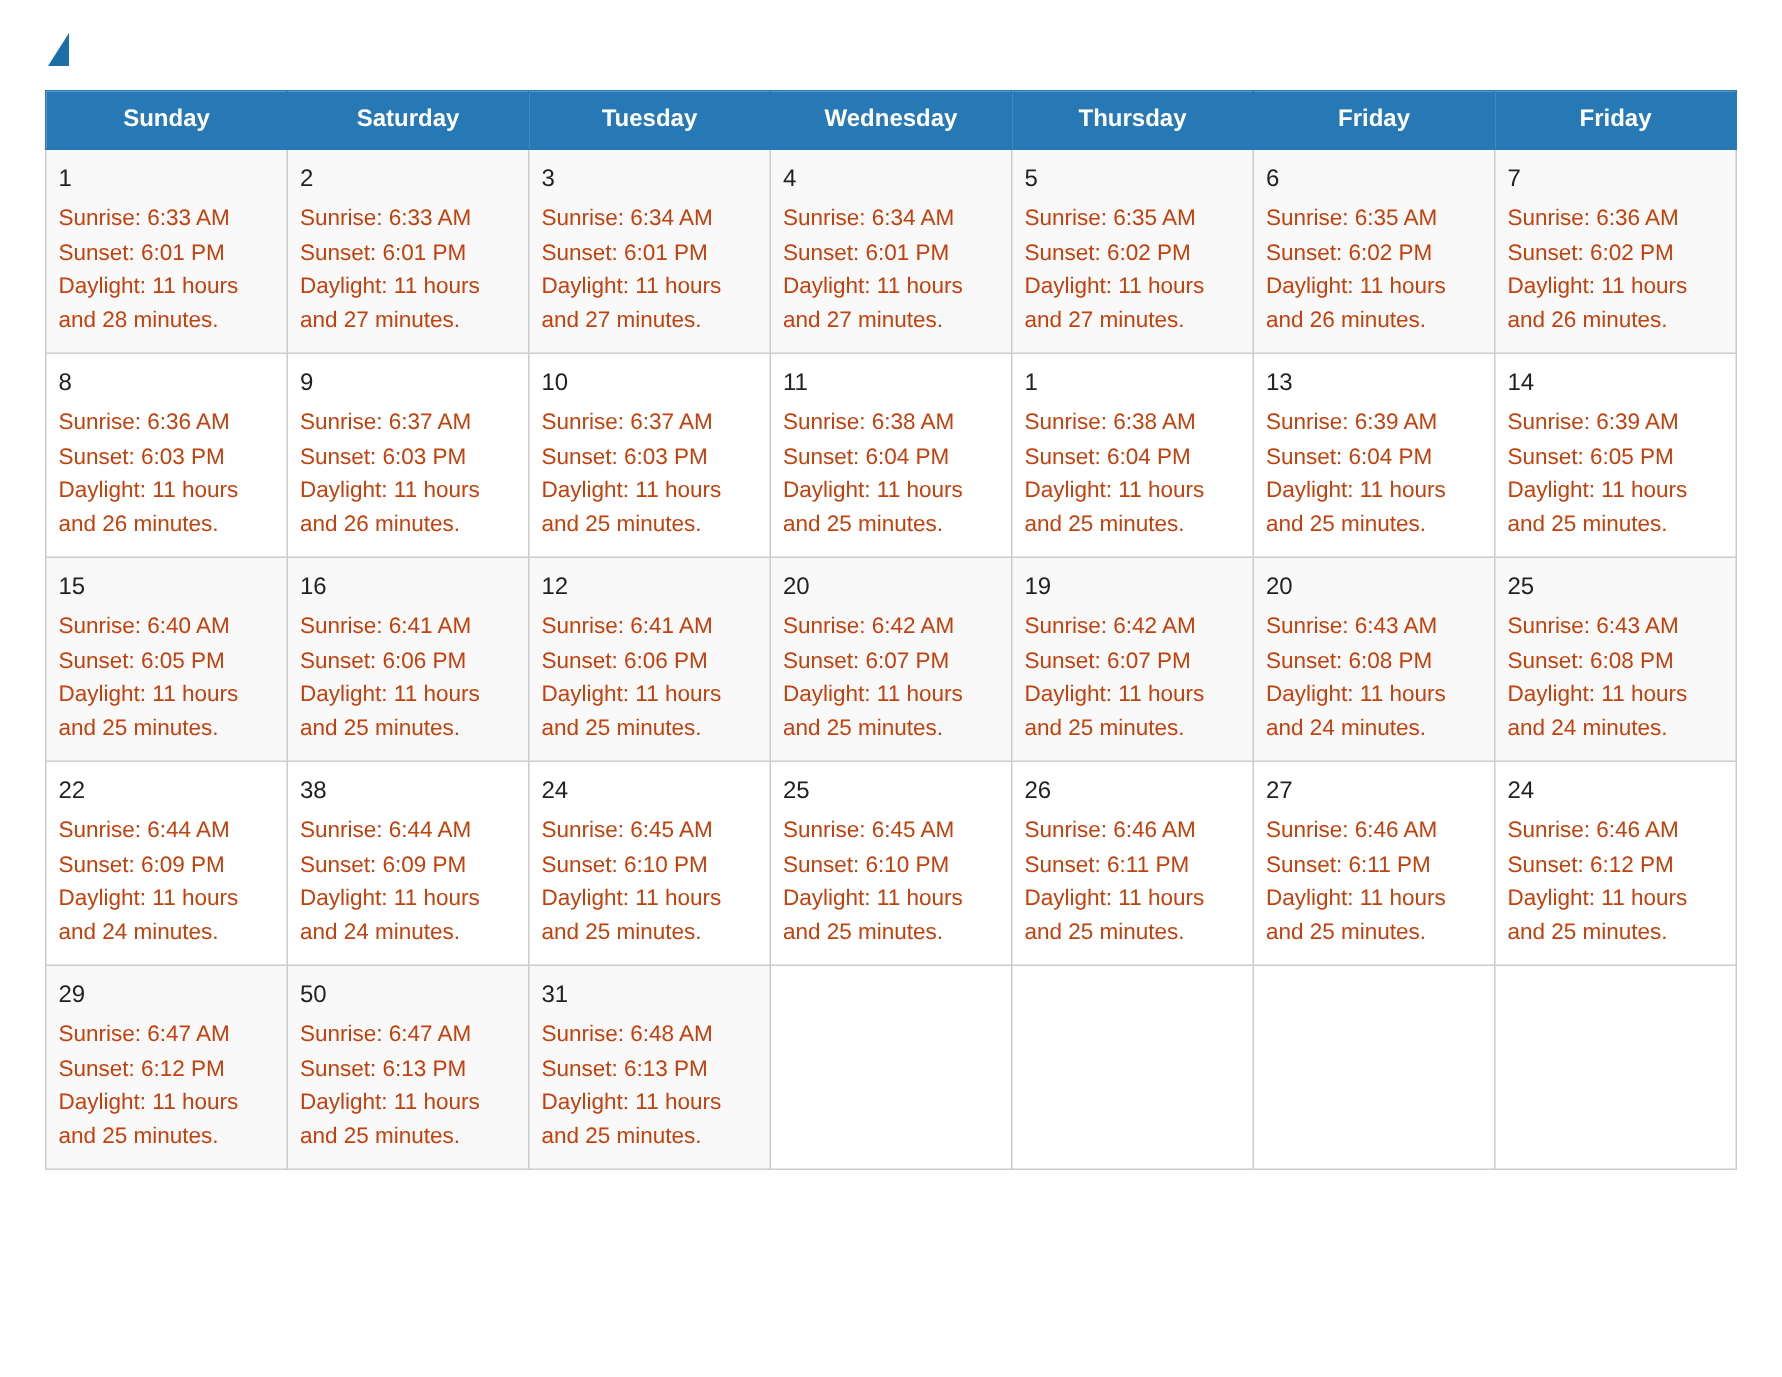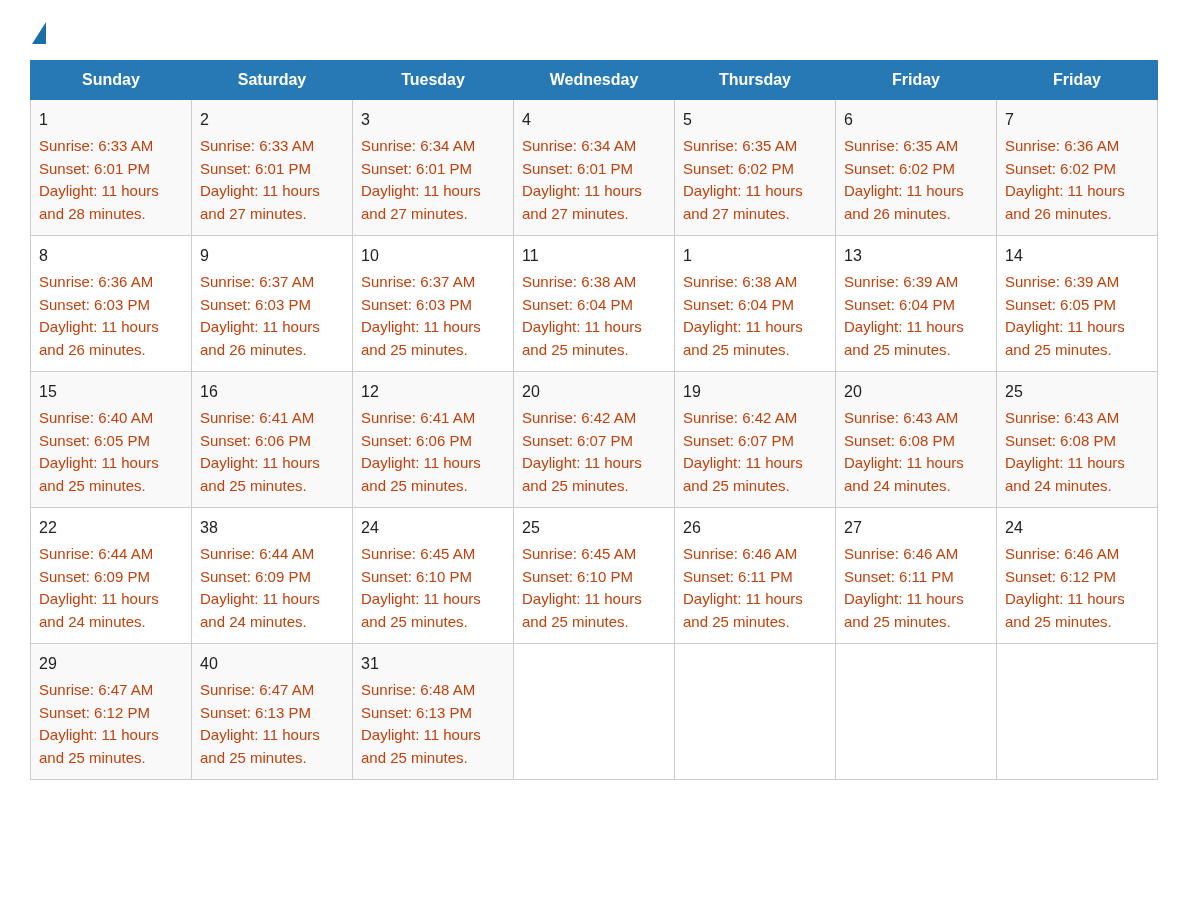--- a/index.html
+++ b/index.html
@@ -165,21 +165,21 @@
         <td><span class="day-number">22</span><span class="day-info">Sunrise: 6:44 AM<br>Sunset: 6:09 PM<br>Daylight: 11 hours<br>and 24 minutes.</span></td>
         <td><span class="day-number">38</span><span class="day-info">Sunrise: 6:44 AM<br>Sunset: 6:09 PM<br>Daylight: 11 hours<br>and 24 minutes.</span></td>
         <td><span class="day-number">24</span><span class="day-info">Sunrise: 6:45 AM<br>Sunset: 6:10 PM<br>Daylight: 11 hours<br>and 25 minutes.</span></td>
         <td><span class="day-number">25</span><span class="day-info">Sunrise: 6:45 AM<br>Sunset: 6:10 PM<br>Daylight: 11 hours<br>and 25 minutes.</span></td>
         <td><span class="day-number">26</span><span class="day-info">Sunrise: 6:46 AM<br>Sunset: 6:11 PM<br>Daylight: 11 hours<br>and 25 minutes.</span></td>
         <td><span class="day-number">27</span><span class="day-info">Sunrise: 6:46 AM<br>Sunset: 6:11 PM<br>Daylight: 11 hours<br>and 25 minutes.</span></td>
         <td><span class="day-number">24</span><span class="day-info">Sunrise: 6:46 AM<br>Sunset: 6:12 PM<br>Daylight: 11 hours<br>and 25 minutes.</span></td>
       </tr>
       <tr>
         <td><span class="day-number">29</span><span class="day-info">Sunrise: 6:47 AM<br>Sunset: 6:12 PM<br>Daylight: 11 hours<br>and 25 minutes.</span></td>
-        <td><span class="day-number">40</span><span class="day-info">Sunrise: 6:47 AM<br>Sunset: 6:13 PM<br>Daylight: 11 hours<br>and 25 minutes.</span></td>
+        <td><span class="day-number">50</span><span class="day-info">Sunrise: 6:47 AM<br>Sunset: 6:13 PM<br>Daylight: 11 hours<br>and 25 minutes.</span></td>
         <td><span class="day-number">31</span><span class="day-info">Sunrise: 6:48 AM<br>Sunset: 6:13 PM<br>Daylight: 11 hours<br>and 25 minutes.</span></td>
         <td class="empty-cell"></td>
         <td class="empty-cell"></td>
         <td class="empty-cell"></td>
         <td class="empty-cell"></td>
       </tr>
     </tbody>
 </table>
 
 </body></html>

